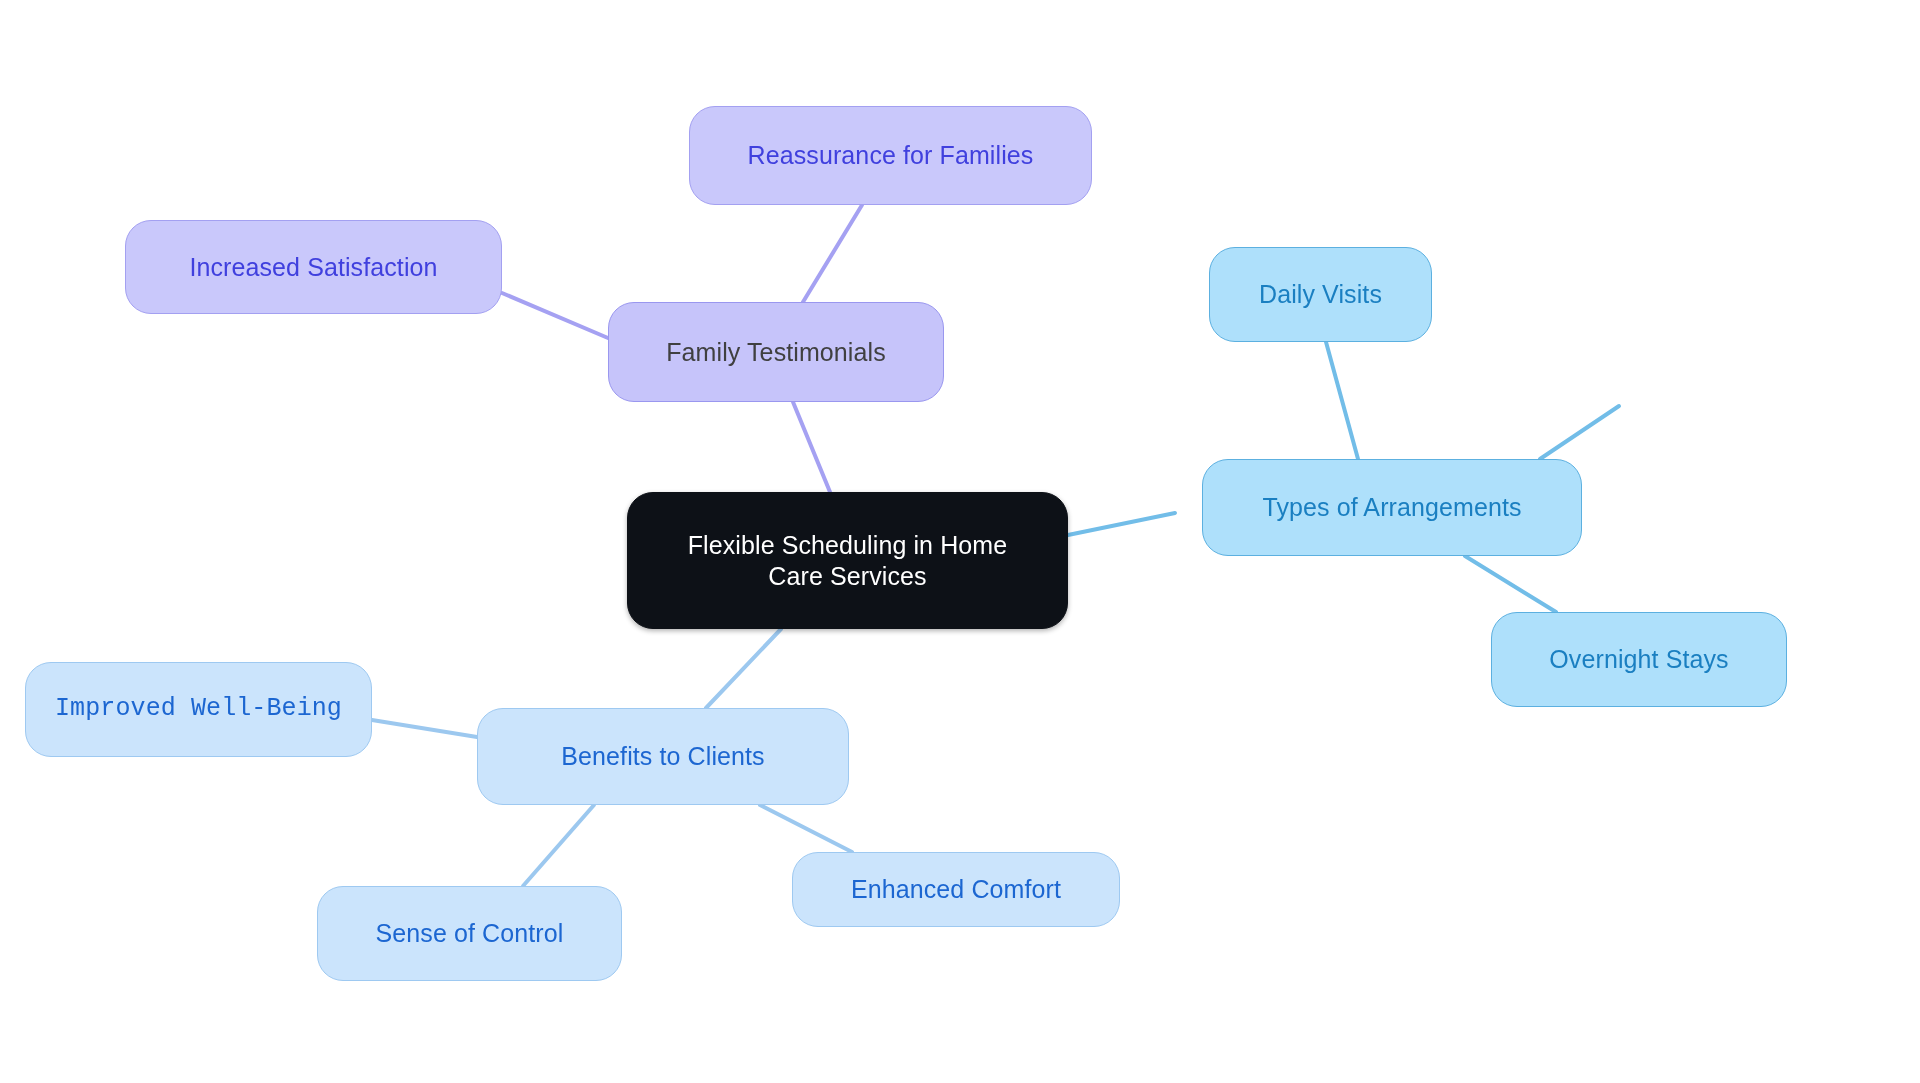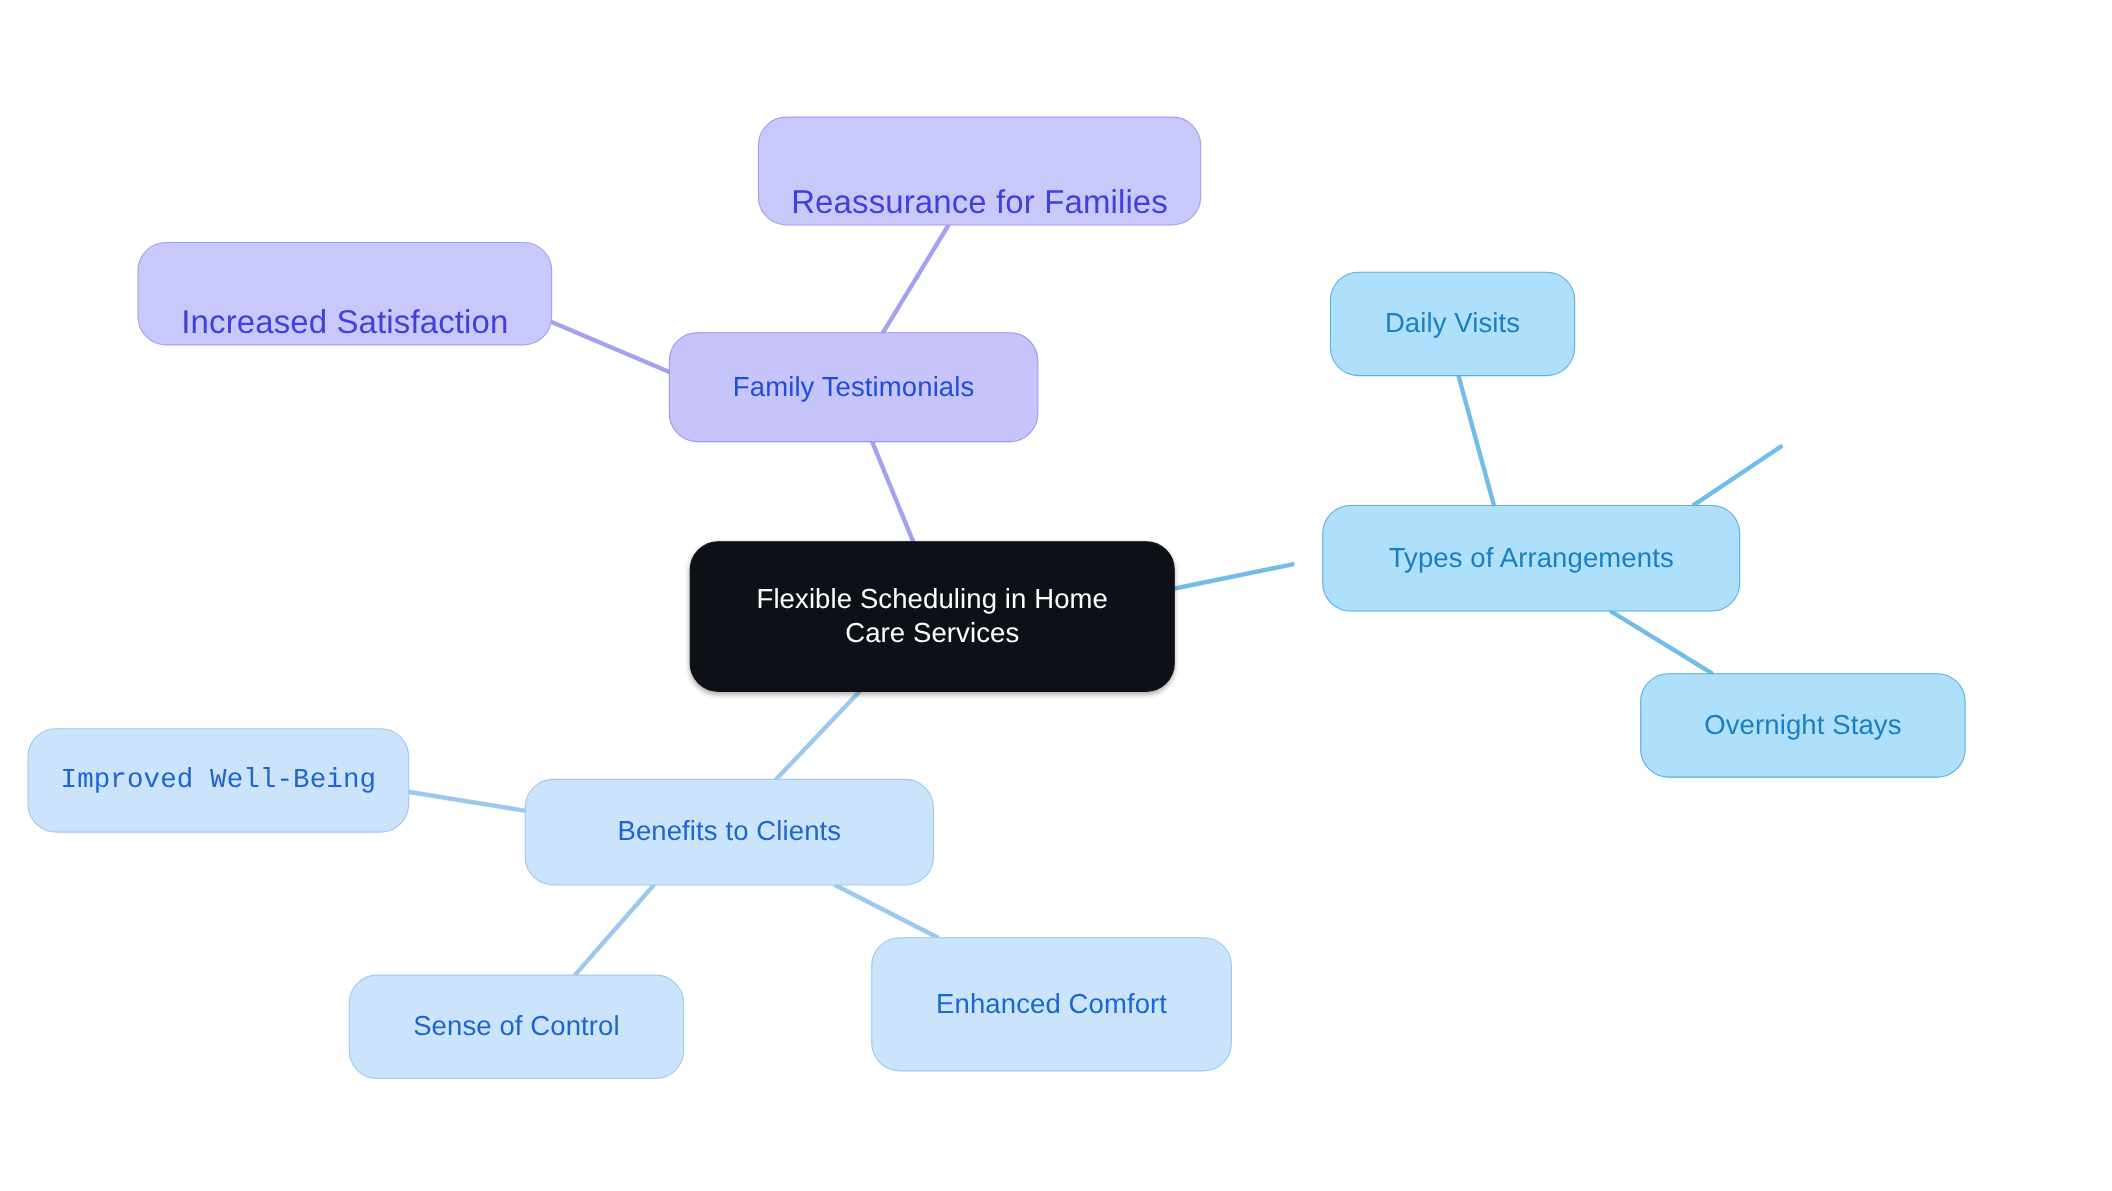--- a/index.html
+++ b/index.html
@@ -44,31 +44,30 @@
     background: #0d1117;
     border-color: #0d1117;
     color: #ffffff;
     border-radius: 26px;
     font-size: 25px;
     box-shadow: 0 2px 5px rgba(0,0,0,0.30);
   }
   .node-purple {
     background: #c6c4fa;
     border-color: #9a97ef;
-    color: #1d4ed8;
+    color: #404040;
     border-radius: 26px;
     font-size: 25px;
   }
   .node-purple-light {
     background: #c9c8fb;
     border-color: #a3a0f1;
     color: #4040de;
     border-radius: 26px;
-    font-size: 30px;
-    align-items: flex-end;
+    font-size: 25px;
   }
   .node-cyan {
     background: #aee0fb;
     border-color: #5cb0e0;
     color: #1a7fc1;
     border-radius: 26px;
     font-size: 25px;
   }
   .node-blue {
     background: #cbe4fc;
@@ -112,15 +111,15 @@
 
 
   <div class="node node-cyan" style="left: 1491px; top: 612px; width: 296px; height: 95px;"><span>Overnight Stays</span></div>
 
   <div class="node node-blue" style="left: 477px; top: 708px; width: 372px; height: 97px;"><span>Benefits to Clients</span></div>
 
   <div class="node node-blue" style="left: 25px; top: 662px; width: 347px; height: 95px; font-family: Liberation Mono, monospace;"><span>Improved Well-Being</span></div>
 
   <div class="node node-blue" style="left: 317px; top: 886px; width: 305px; height: 95px;"><span>Sense of Control</span></div>
 
-  <div class="node node-blue" style="left: 792px; top: 852px; width: 328px; height: 122px;"><span>Enhanced Comfort</span></div>
+  <div class="node node-blue" style="left: 792px; top: 852px; width: 328px; height: 75px;"><span>Enhanced Comfort</span></div>
 
 </div>
 
 </body></html>

